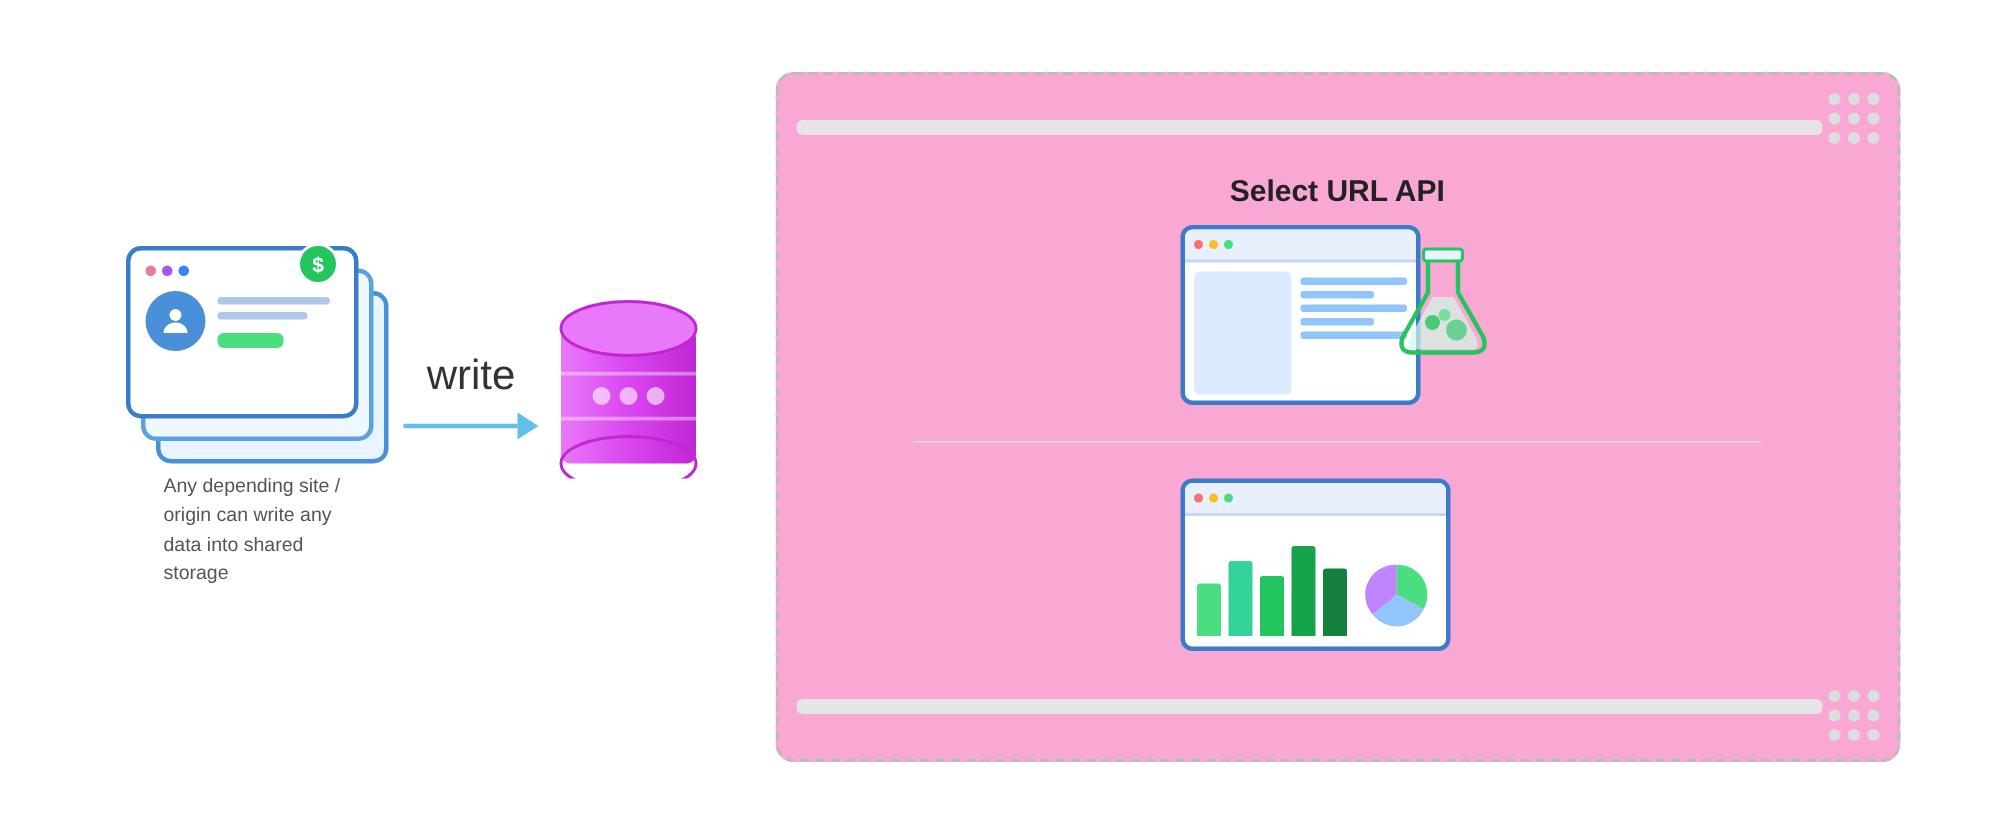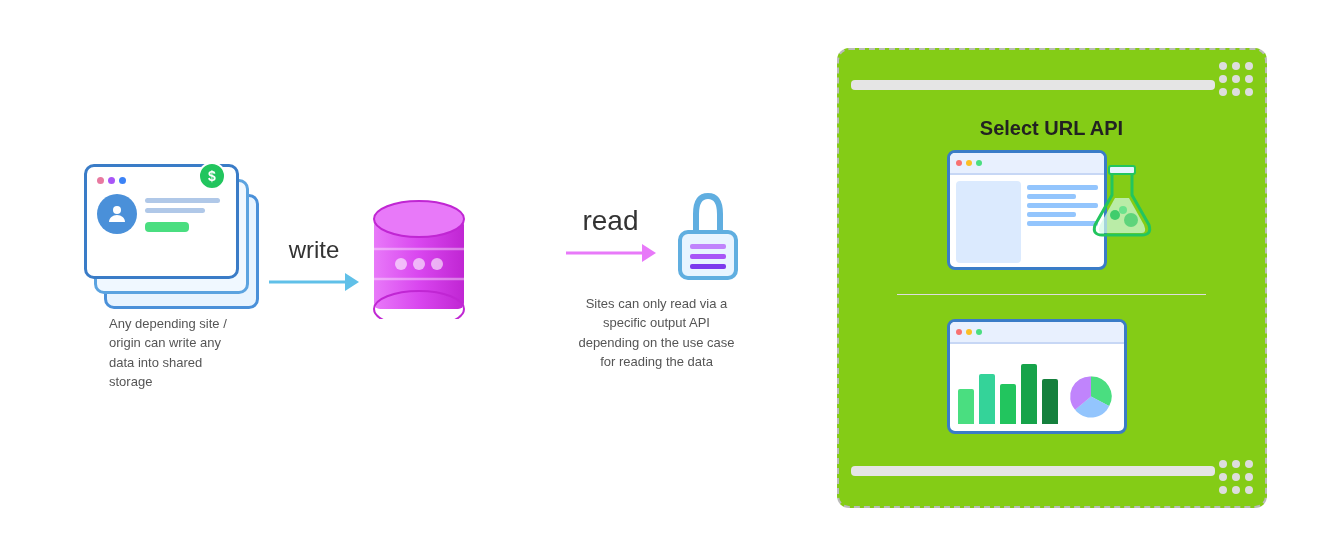--- a/index.html
+++ b/index.html
@@ -128,21 +128,21 @@
 
     
     .arrow-section {
       display: flex;
       flex-direction: column;
       align-items: center;
       gap: 8px;
     }
 
     .write-label {
-      font-size: 24px;
+      font-size: 28px;
       color: #333;
       font-weight: 400;
       margin-top: 40px;
     }
 
     .arrow-right {
       width: 90px;
       height: 20px;
       position: relative;
     }
@@ -405,43 +405,22 @@
               <stop offset="100%" stop-color="#c026d3"></stop>
             </linearGradient>
           </defs>
         </svg>
       </div>
     </div>
 
     <div class="write-desc" style="margin-top: -10px; margin-right: 200px; text-align: left; width: 135px;">Any depending site / origin can write any data into shared storage</div>
   </div>
 
-  <div class="middle-section">
-    <div style="display:flex; align-items:center; gap:12px;">
-      <div class="read-arrow-section">
-        <div class="read-label">read</div>
-        <div class="arrow-right-pink"></div>
-      </div>
-
-      <svg width="80" height="100" viewBox="0 0 80 100">
-
-        <path d="M 28 50 L 28 30 Q 28 12 40 12 Q 52 12 52 30 L 52 50" fill="none" stroke="#60aee0" stroke-width="6" stroke-linecap="round"></path>
-
-        <rect x="12" y="48" width="56" height="46" rx="8" ry="8" fill="#e8f4ff" stroke="#60aee0" stroke-width="4"></rect>
-
-        <rect x="22" y="60" width="36" height="5" rx="2" fill="#c084fc"></rect>
-        <rect x="22" y="70" width="36" height="5" rx="2" fill="#a855f7"></rect>
-        <rect x="22" y="80" width="36" height="5" rx="2" fill="#7c3aed"></rect>
-      </svg>
-    </div>
-
-    <div class="read-desc" style="width:170px; text-align: center; margin-top: 10px;">Sites can only read via a specific output API depending on the use case for reading the data</div>
-  </div>
-
-  <div class="right-section" style="border: 2px dashed #bbb; border-radius: 12px; background: #84cc16; position: relative;">
+
+  <div class="right-section" style="border: 2px dashed #bbb; border-radius: 12px; background: #f9a8d4; position: relative;">
 
     <div style="position:absolute; top:12px; right:12px; display:grid; grid-template-columns: repeat(3,8px); gap:5px;">
       <div style="width:8px;height:8px;border-radius:50%;background:#ddd;"></div>
       <div style="width:8px;height:8px;border-radius:50%;background:#ddd;"></div>
       <div style="width:8px;height:8px;border-radius:50%;background:#ddd;"></div>
       <div style="width:8px;height:8px;border-radius:50%;background:#ddd;"></div>
       <div style="width:8px;height:8px;border-radius:50%;background:#ddd;"></div>
       <div style="width:8px;height:8px;border-radius:50%;background:#ddd;"></div>
       <div style="width:8px;height:8px;border-radius:50%;background:#ddd;"></div>
       <div style="width:8px;height:8px;border-radius:50%;background:#ddd;"></div>

